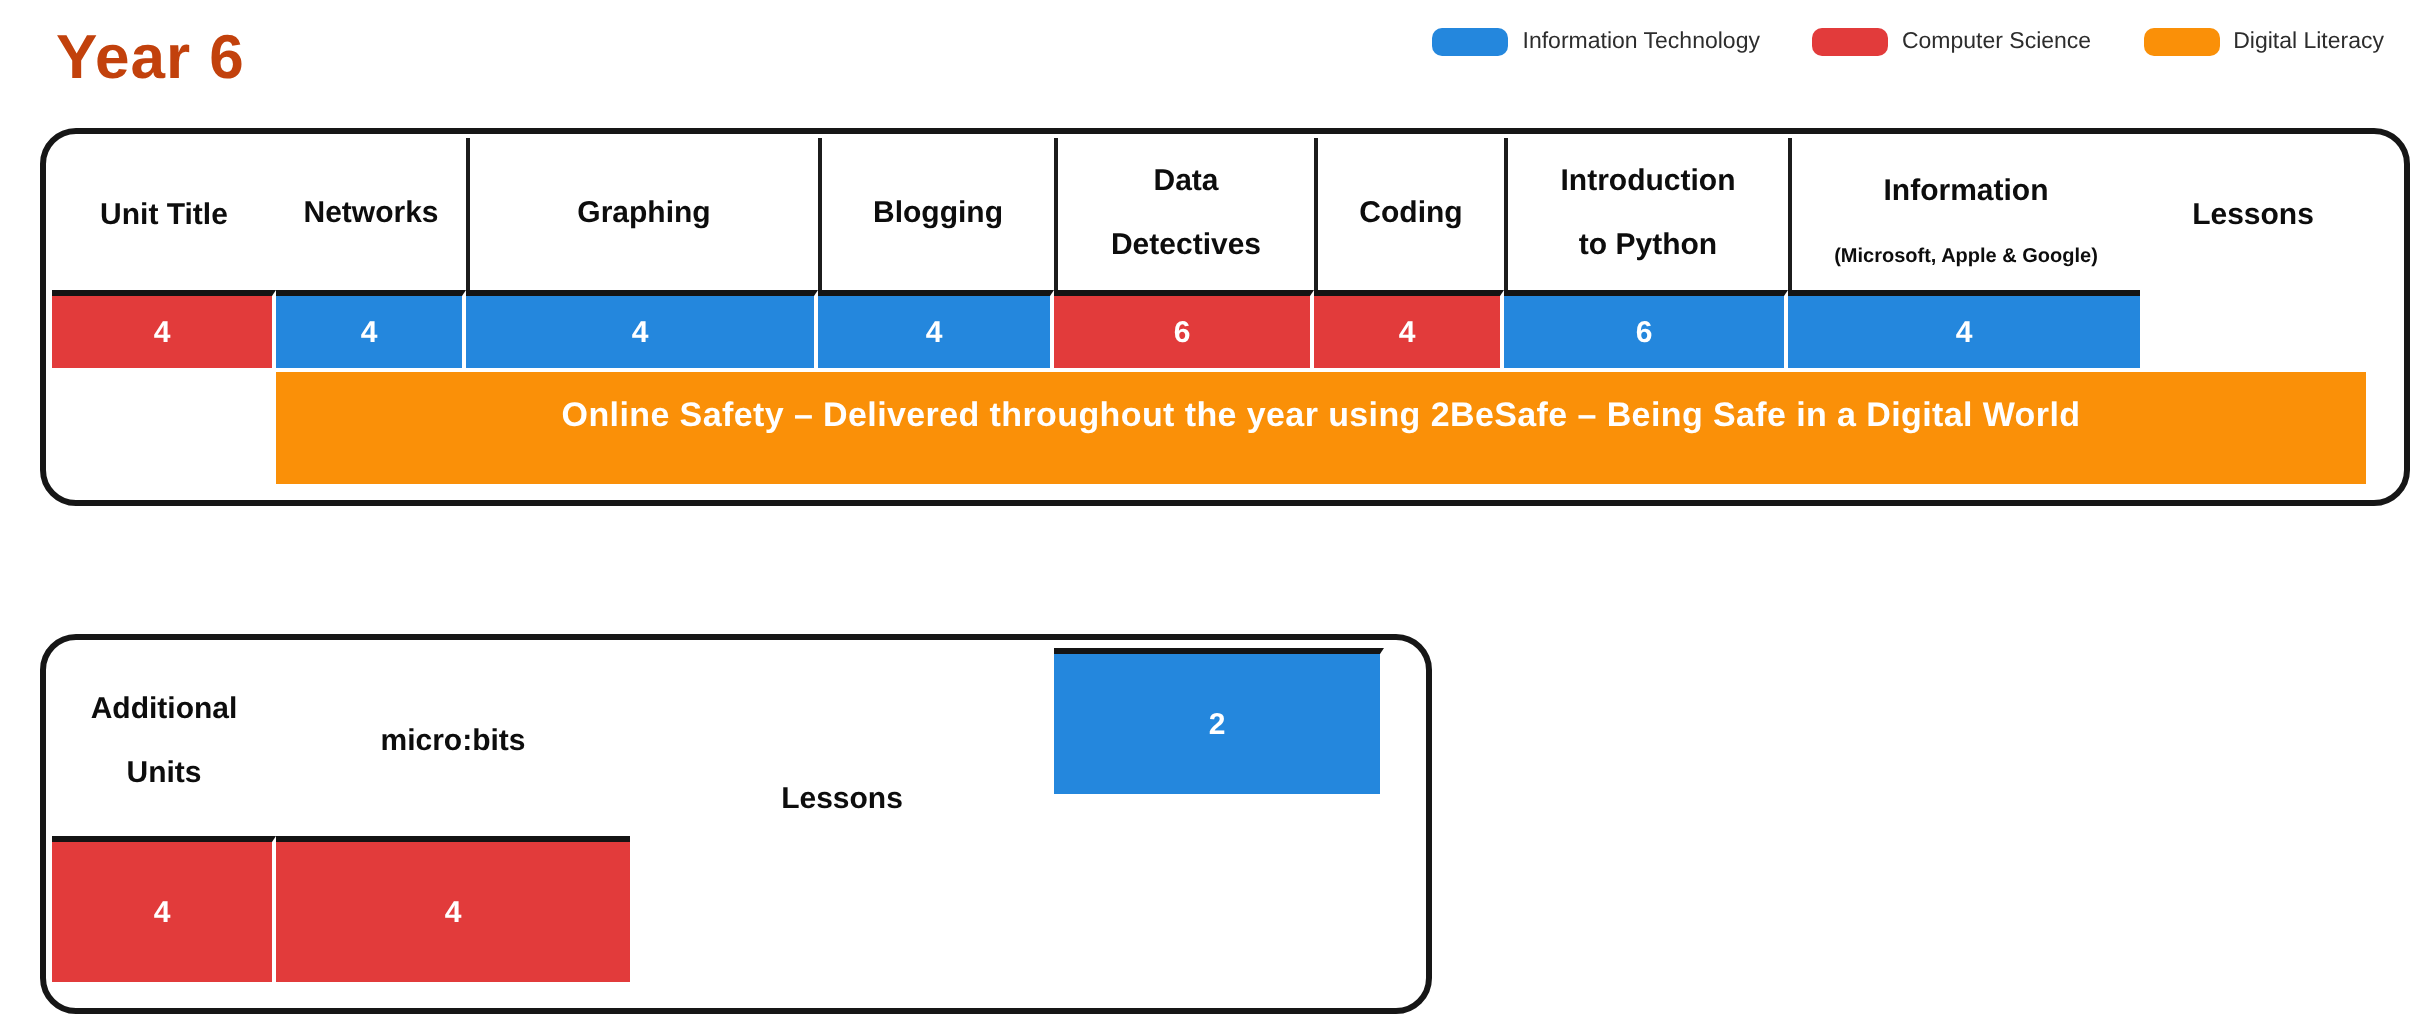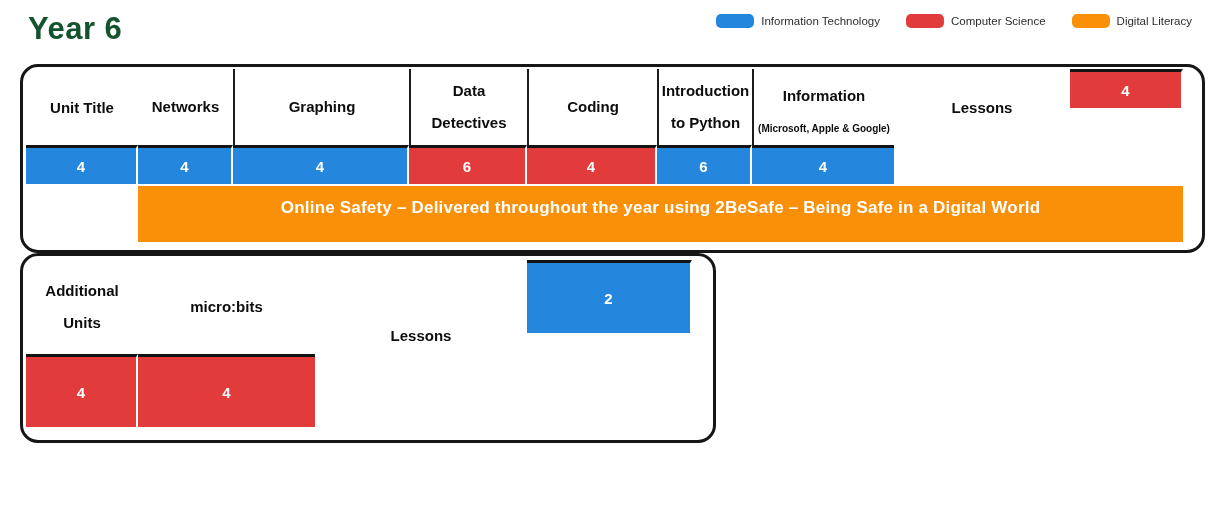--- a/index.html
+++ b/index.html
@@ -10,21 +10,21 @@
             padding: 8px 25px 0 28px; height: 46px; }
   .page-title { font-size: 31px; font-weight: 800; letter-spacing: 0.5px; line-height: 1.1; }
 
   .legend { display: flex; gap: 26px; align-items: center; margin-bottom: 18px; }
   .legend-item { display: flex; align-items: center; gap: 7px; }
   .swatch { width: 38px; height: 14px; border-radius: 5px; }
   .legend-label { font-size: 11.5px; color: #2d2d2d; white-space: nowrap; }
 
   .panel { border: 3px solid #161616; border-radius: 18px; margin-left: 20px; background: #fff; }
   .panel.main { width: 1185px; margin-top: 18px; padding: 2px 19px 8px 3px; }
-  .panel.additional { width: 696px; padding: 4px 21px 13px 3px; }
+  .panel.additional { width: 696px; margin-top: 64px; padding: 4px 21px 13px 3px; }
 
   .grid { display: grid; }
   .grid.main { grid-template-columns: 112px 95px 176px 118px 130px 95px 142px 176px 113px;
                grid-template-rows: 76px 39px; }
   .grid.additional { grid-template-columns: 112px 177px 212px 165px;
                      grid-template-rows: 94px 73px; }
 
   .cell { display: flex; flex-direction: column; align-items: center; justify-content: center;
           text-align: center; }
   .row-label { font-size: 15px; font-weight: bold; }
@@ -41,21 +41,21 @@
   .label-bottom { align-self: end; padding-bottom: 10px; }
 
   .banner { grid-column: 2 / -1; height: 56px; margin-top: 2px; display: flex;
             align-items: center; justify-content: center; padding-bottom: 12px;
             color: #ffffff; font-size: 17px; font-weight: bold; letter-spacing: 0.2px; }
 </style>
 </head>
 <body>
 
 <div class="header">
-  <div class="page-title" style="color: #14532d;">Year 6</div>
+  <div class="page-title" style="color: #c2410c;">Year 6</div>
   <div class="legend">
     <div class="legend-item">
       <span class="swatch" style="background: rgb(36, 135, 221);"></span>
       <span class="legend-label">Information Technology</span>
     </div>
     <div class="legend-item">
       <span class="swatch" style="background: rgb(226, 59, 59);"></span>
       <span class="legend-label">Computer Science</span>
     </div>
     <div class="legend-item">
@@ -67,20 +67,23 @@
 
 <div class="panel main">
   <div class="grid main">
 
     <div class="cell row-label">Unit Title</div>
     <div class="cell col-head">
         <div class="unit-title">Networks</div>
       </div>
     <div class="cell col-head">
         <div class="unit-title">Graphing</div>
+      </div>
+    <div class="cell col-head">
+        <div class="unit-title">Blogging</div>
       </div>
     <div class="cell col-head">
         <div class="unit-title">Data
 Detectives</div>
       </div>
     <div class="cell col-head">
         <div class="unit-title">Coding</div>
       </div>
     <div class="cell col-head">
         <div class="unit-title">Introduction

